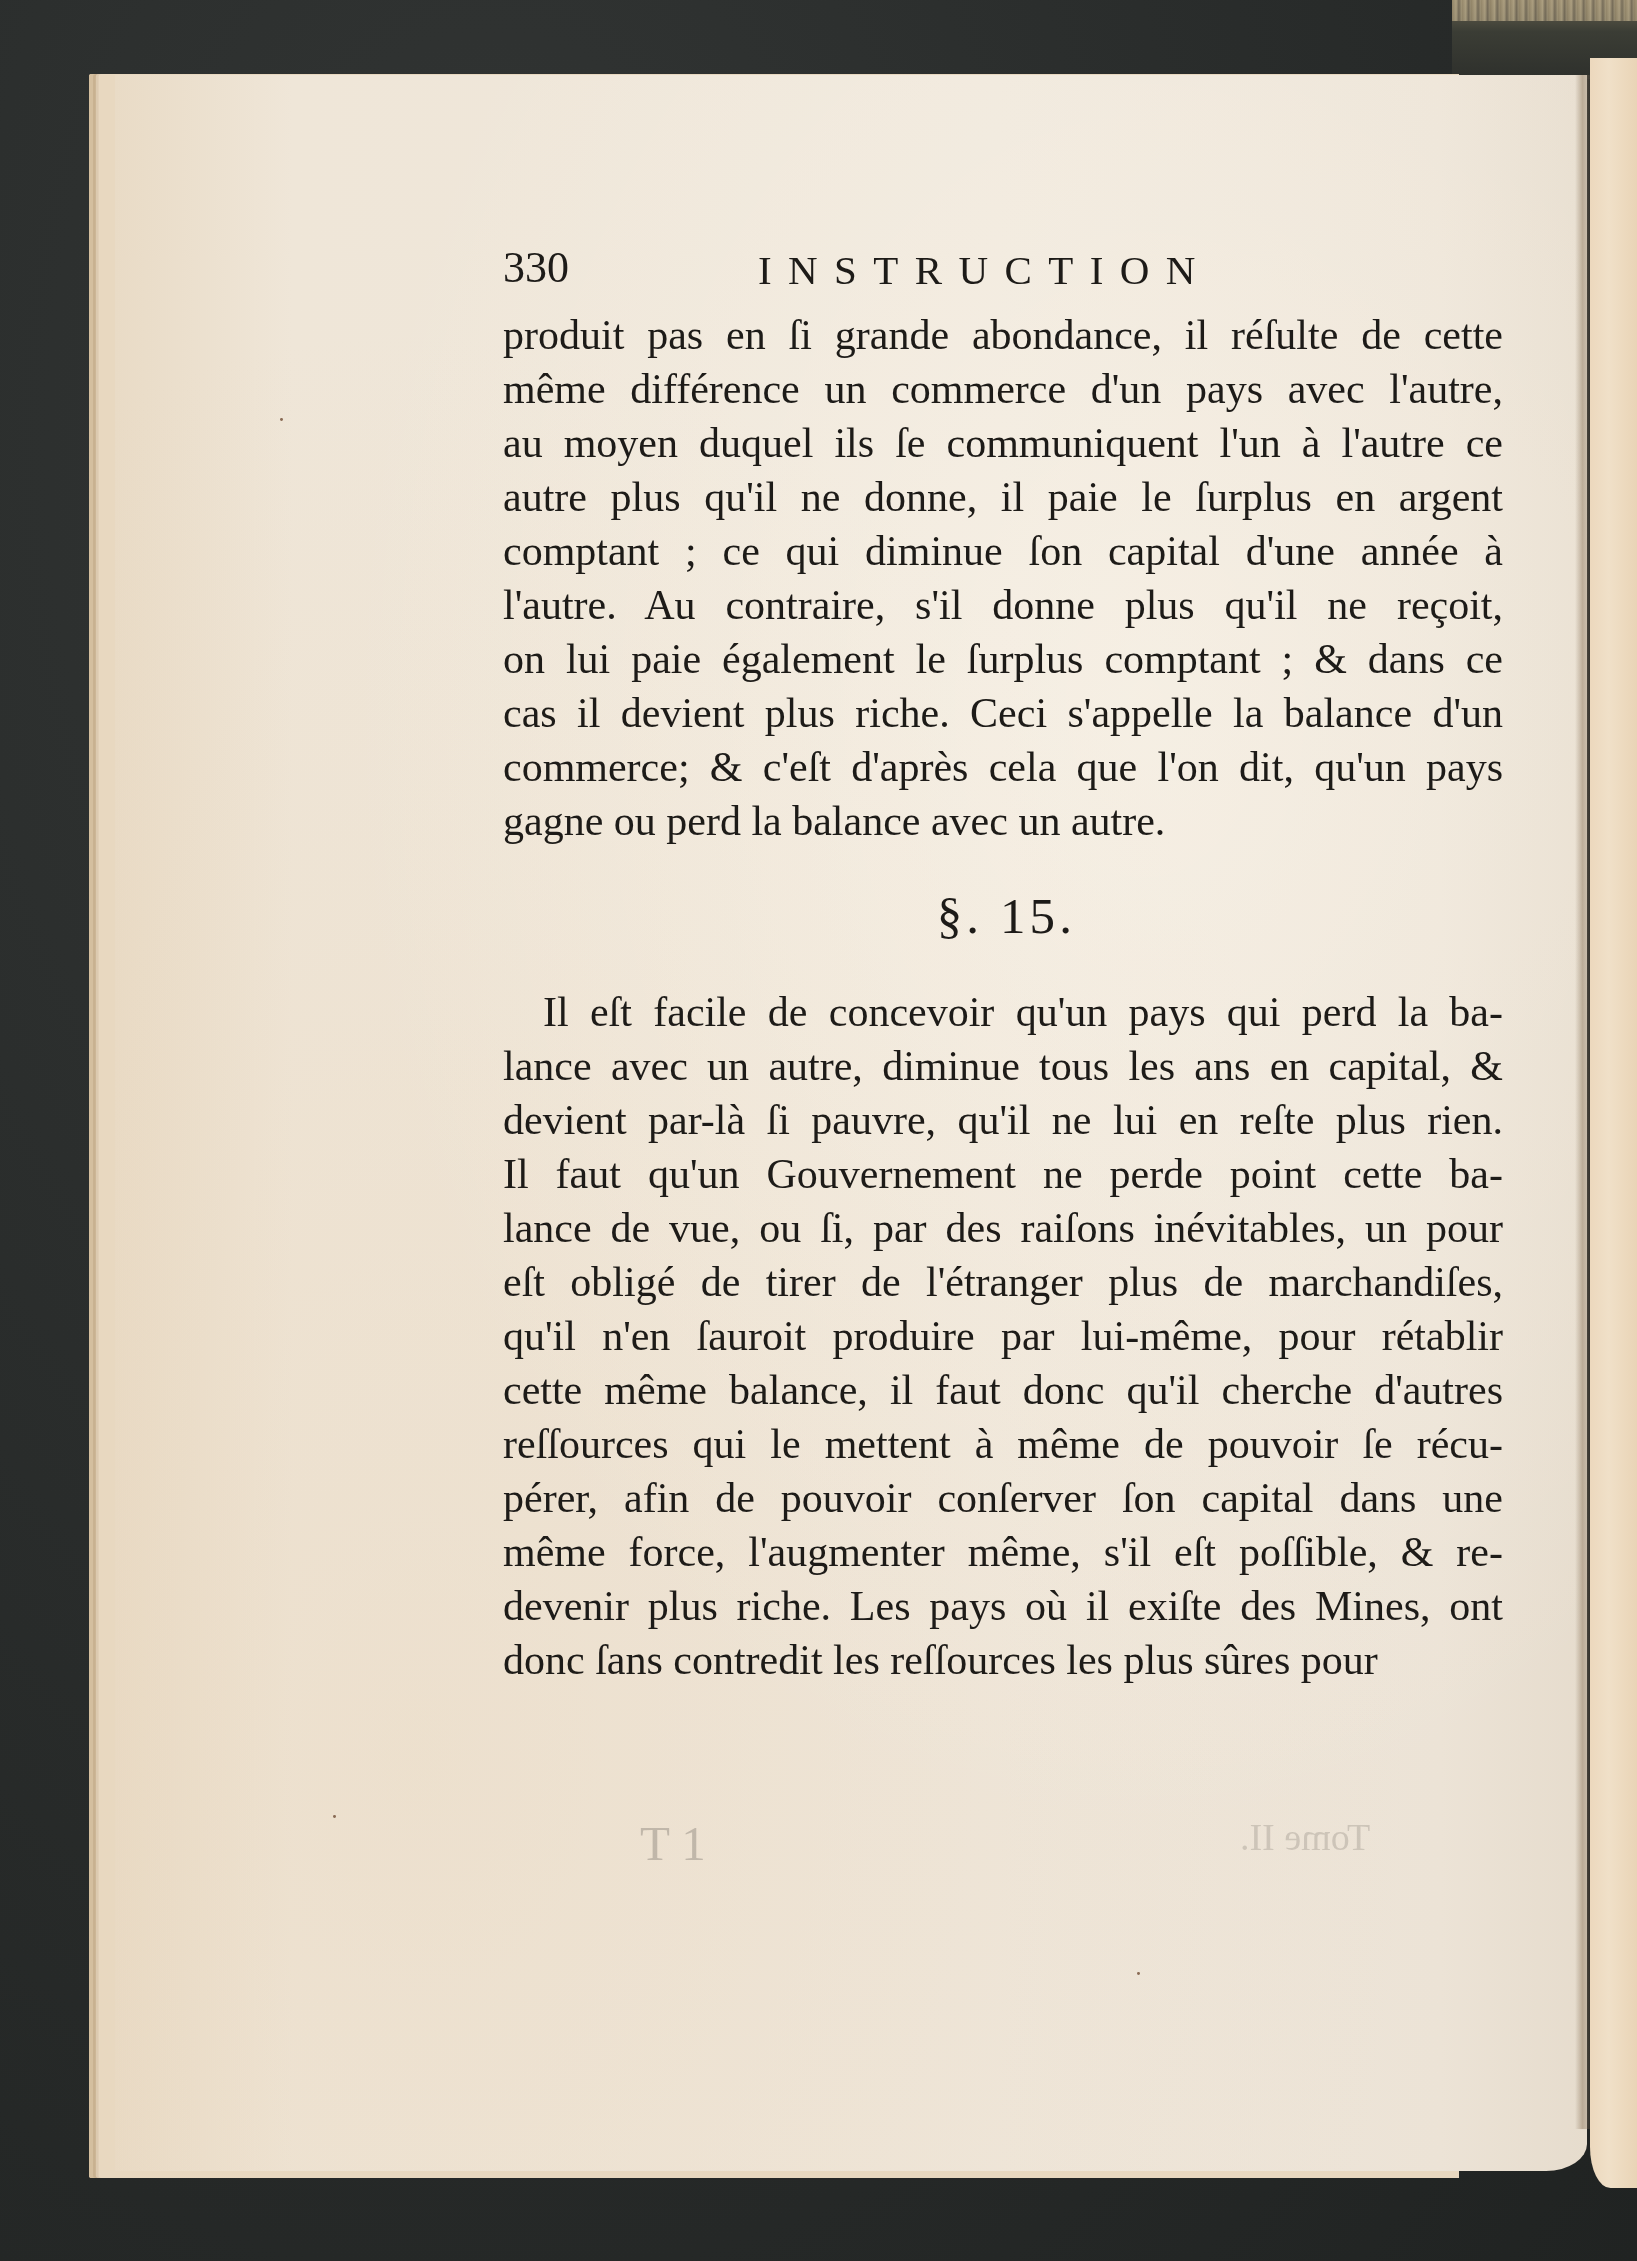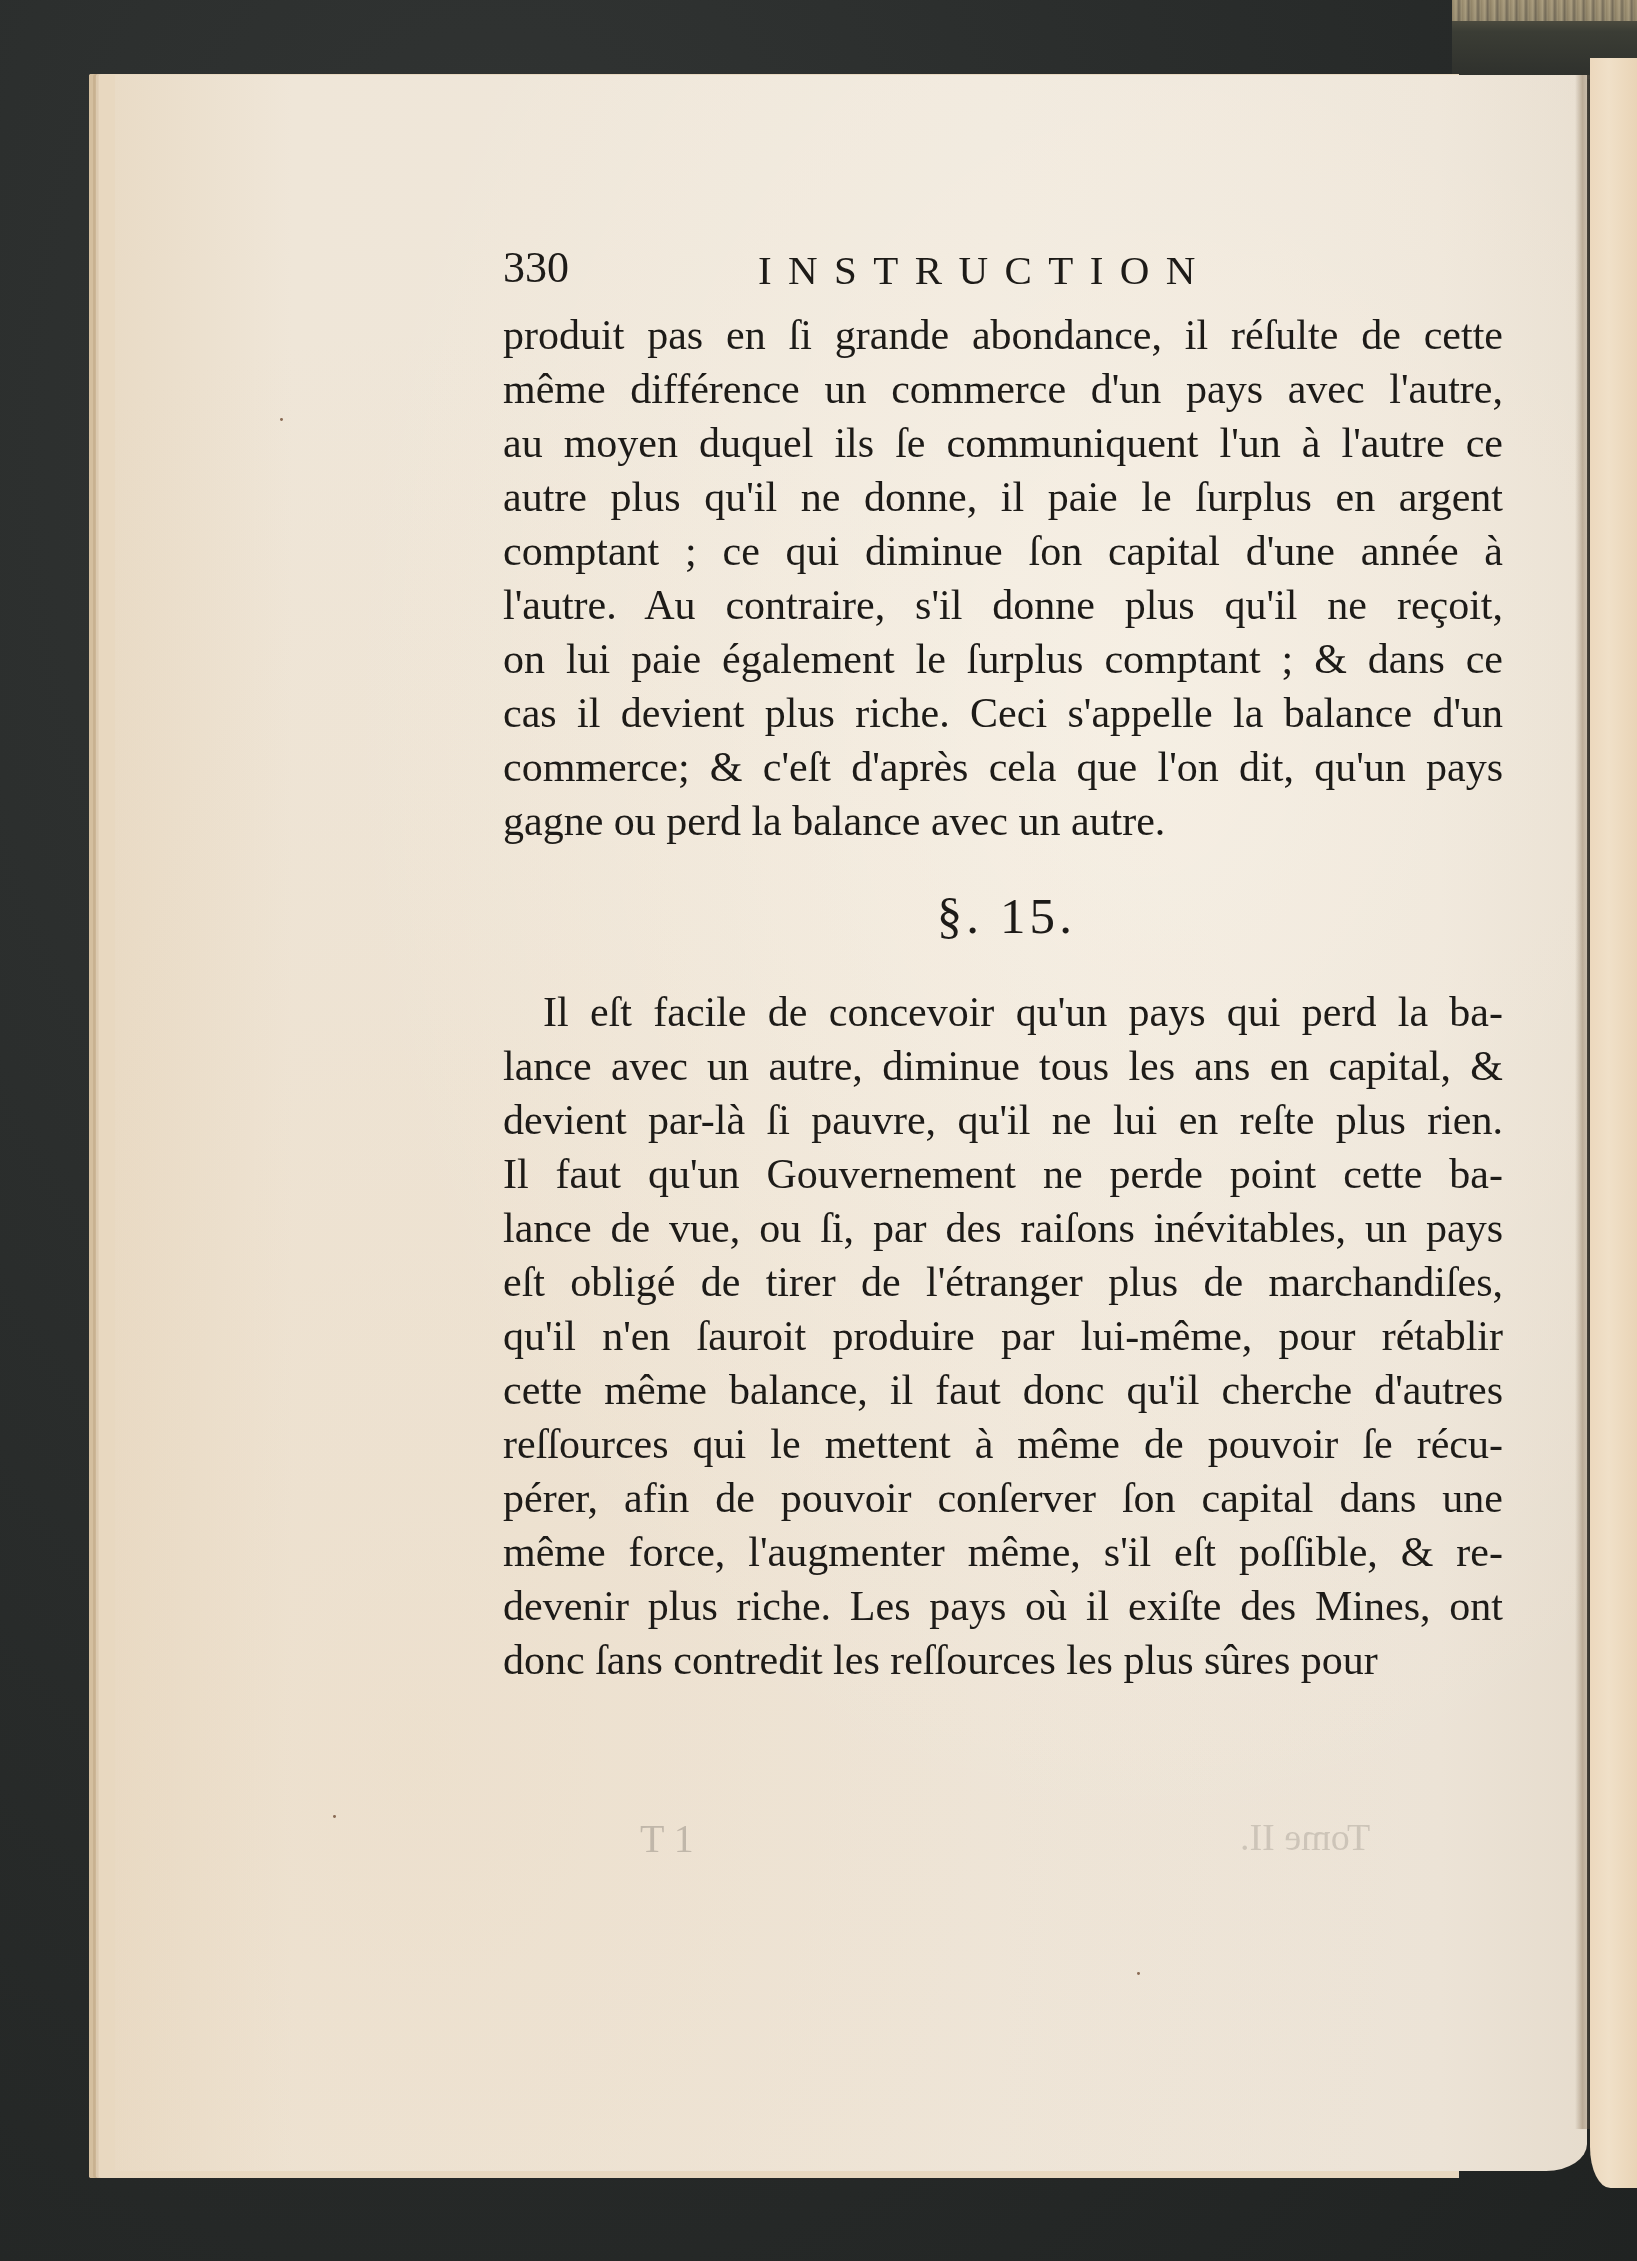--- a/index.html
+++ b/index.html
@@ -126,21 +126,21 @@
       padding-left: 6.8px;
       letter-spacing: 4.1px;
     }
     .para2 {
       margin-top: 0;
     }
     .catchword-bleed {
       position: absolute;
       left: 640px;
       top: 1815px;
-      font-size: 40px;
+      font-size: 49px;
       color: rgba(60,55,50,0.25);
     }
     .bleed-right {
       position: absolute;
       left: 1240px;
       top: 1815px;
       font-size: 38px;
       color: rgba(60,55,50,0.18);
       transform: scaleX(-1);
     }
@@ -184,21 +184,21 @@
       <div class="line last">gagne ou perd la balance avec un autre.</div>
     </div>
 
   <div class="section-mark">§. 15.</div>
 
   <div class="para2" id="para2">
       <div class="line indent">Il eſt facile de concevoir qu'un pays qui perd la ba-</div>
       <div class="line">lance avec un autre, diminue tous les ans en capital, &amp;</div>
       <div class="line">devient par-là ſi pauvre, qu'il ne lui en reſte plus rien.</div>
       <div class="line">Il faut qu'un Gouvernement ne perde point cette ba-</div>
-      <div class="line">lance de vue, ou ſi, par des raiſons inévitables, un pays</div>
+      <div class="line">lance de vue, ou ſi, par des raiſons inévitables, un pour</div>
       <div class="line">eſt obligé de tirer de l'étranger plus de marchandiſes,</div>
       <div class="line">qu'il n'en ſauroit produire par lui-même, pour rétablir</div>
       <div class="line">cette même balance, il faut donc qu'il cherche d'autres</div>
       <div class="line">reſſources qui le mettent à même de pouvoir ſe récu-</div>
       <div class="line">pérer, afin de pouvoir conſerver ſon capital dans une</div>
       <div class="line">même force, l'augmenter même, s'il eſt poſſible, &amp; re-</div>
       <div class="line">devenir plus riche. Les pays où il exiſte des Mines, ont</div>
       <div class="line last">donc ſans contredit les reſſources les plus sûres pour</div>
     </div>
 </div>

